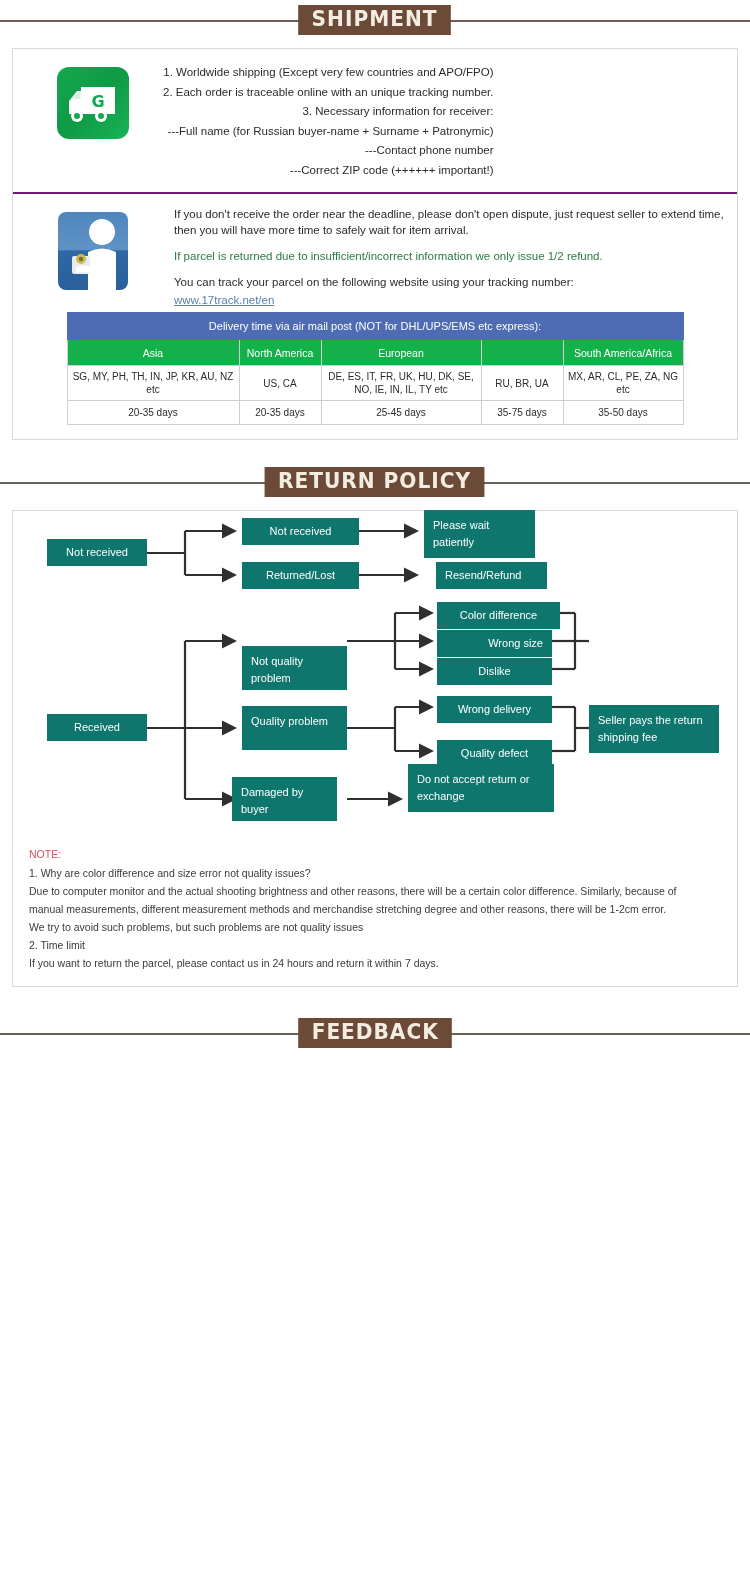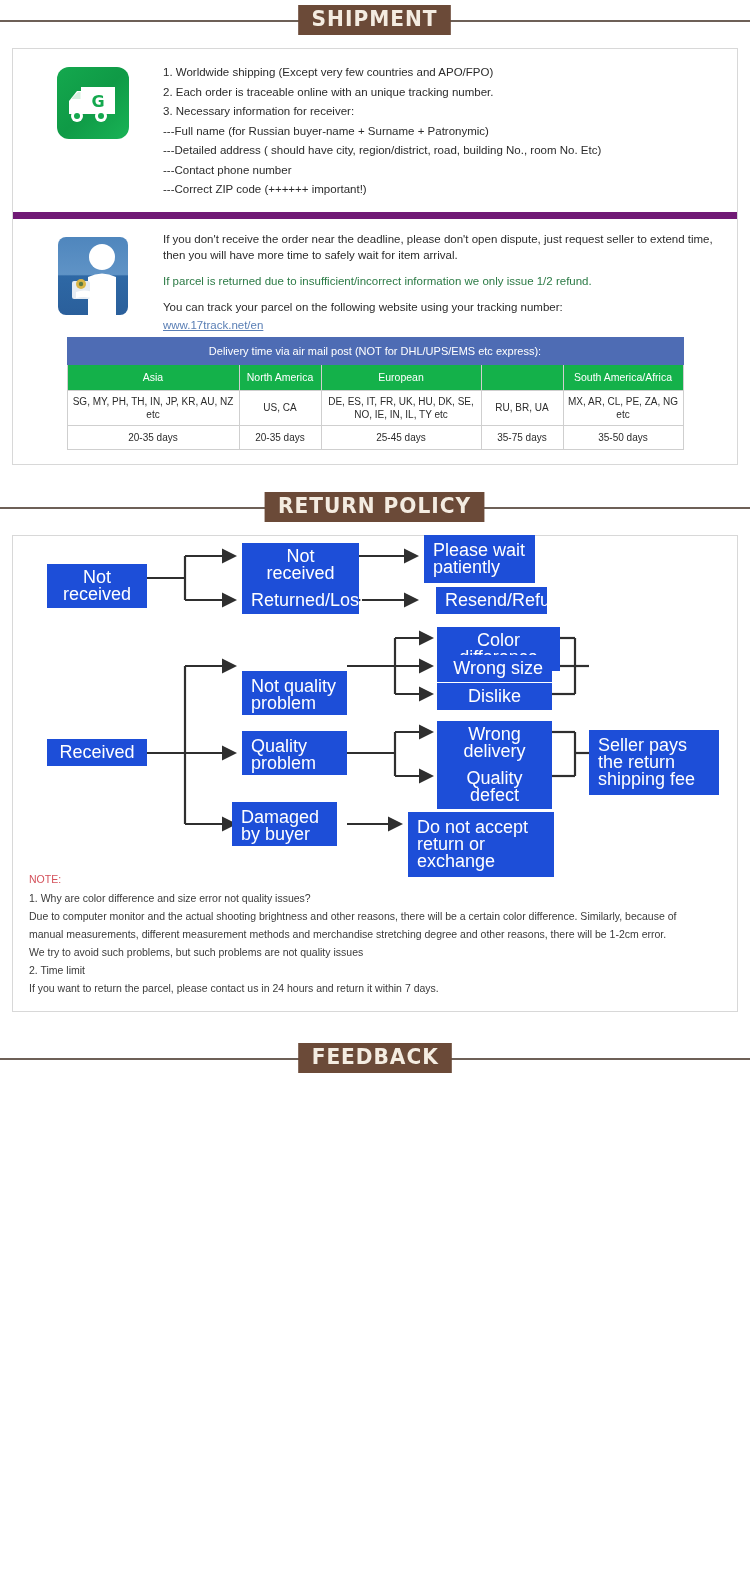--- a/index.html
+++ b/index.html
@@ -46,21 +46,21 @@
   .panel {
     border: 1px solid #d8d8d8;
     margin: 8px 12px 0 12px;
     background: #fff;
   }
   .panel-row {
     display: flex;
     align-items: flex-start;
     padding: 12px 10px;
   }
-  .divider-row { border-top: 7px solid #701a75; }
+  .divider-row { border-top: 2px solid #701a75; gap: 11px; }
 
   
   .icon-cell {
     width: 140px;
     display: flex;
     justify-content: center;
     padding-top: 6px;
     flex: 0 0 140px;
   }
   .truck-icon {
@@ -77,20 +77,21 @@
     position: relative;
     overflow: hidden;
   }
 
   
   .ship-list {
     font-size: 11.5px;
     line-height: 19.5px;
     color: #2b2b2b;
     padding-top: 2px;
+    text-align: right;
   }
   .ship-list div { white-space: nowrap; }
 
   .track-block { font-size: 11.5px; line-height: 16px; color: #2b2b2b; }
   .track-block p { margin: 0 0 10px 0; }
   .track-green { color: #2b7a45; margin: 0 0 10px 0 !important; }
   .track-link { color: #5a7fb5; text-decoration: underline; }
 
   
   .delivery-table {
@@ -111,23 +112,23 @@
   .dt-days { color: #2b2b2b; height: 24px; }
 
   
   .flow {
     position: relative;
     height: 330px;
     margin: 0;
   }
   .node {
     position: absolute;
-    background: #1d4ed8;
+    background: #0f766e;
     color: #fff;
-    font-size: 18px;
+    font-size: 11px;
     line-height: 17px;
     padding: 5px 9px;
     font-family: "Liberation Sans", sans-serif;
   }
   .node.two-line { padding-top: 7px; padding-bottom: 7px; }
   .flow svg { position: absolute; left: 0; top: 0; }
 
   
   .note {
     padding: 4px 16px 14px 16px;
@@ -179,21 +180,20 @@
             <circle cx="44" cy="49" r="3" fill="#14a84e"></circle>
             <text x="41" y="40" font-family="DejaVu Sans" font-size="16" font-weight="bold" fill="#14a84e" text-anchor="middle">G</text>
           </svg>
         </div>
       </div>
       <div class="ship-list">
         <div>1. Worldwide shipping (Except very few countries and APO/FPO)</div>
         <div>2. Each order is traceable online with an unique tracking number.</div>
         <div>3. Necessary information for receiver:</div>
         <div>---Full name (for Russian buyer-name + Surname + Patronymic)</div>
-        <div>---Detailed address ( should have city, region/district, road, building No., room No. Etc)</div>
         <div>---Contact phone number</div>
         <div>---Correct ZIP code (++++++ important!)</div>
       </div>
     </div>
 
     <div class="panel-row divider-row" style="padding-bottom:4px;">
       <div class="icon-cell">
         <div class="person-icon">
           <svg width="70" height="78" viewBox="0 0 70 78">
             <circle cx="44" cy="20" r="13" fill="#ffffff"></circle>
@@ -321,21 +321,21 @@
       <div class="node two-line" style="left:219px; top:266px; width:105px; height:44px;">Damaged by buyer</div>
 
       <div class="node" style="left:424px; top:91px; width:123px; text-align:center;">Color difference</div>
       <div class="node" style="left:424px; top:119px; width:115px; text-align:right;">Wrong size</div>
       <div class="node" style="left:424px; top:147px; width:115px; text-align:center;">Dislike</div>
 
       <div class="node" style="left:424px; top:185px; width:115px; text-align:center;">Wrong delivery</div>
       <div class="node" style="left:424px; top:229px; width:115px; text-align:center;">Quality defect</div>
 
       <div class="node two-line" style="left:576px; top:194px; width:130px;">Seller pays the return shipping fee</div>
-      <div class="node two-line" style="left:395px; top:276px; width:146px;">Do not accept return or exchange</div>
+      <div class="node two-line" style="left:395px; top:253px; width:146px;">Do not accept return or exchange</div>
     </div>
 
     <div class="note">
       <div class="note-title">NOTE:</div>
       <div>1. Why are color difference and size error not quality issues?</div>
       <div>Due to computer monitor and the actual shooting brightness and other reasons, there will be a certain color difference. Similarly, because of</div>
       <div>manual measurements, different measurement methods and merchandise stretching degree and other reasons, there will be 1-2cm error.</div>
       <div>We try to avoid such problems, but such problems are not quality issues</div>
       <div>2. Time limit</div>
       <div>If you want to return the parcel, please contact us in 24 hours and return it within 7 days.</div>

